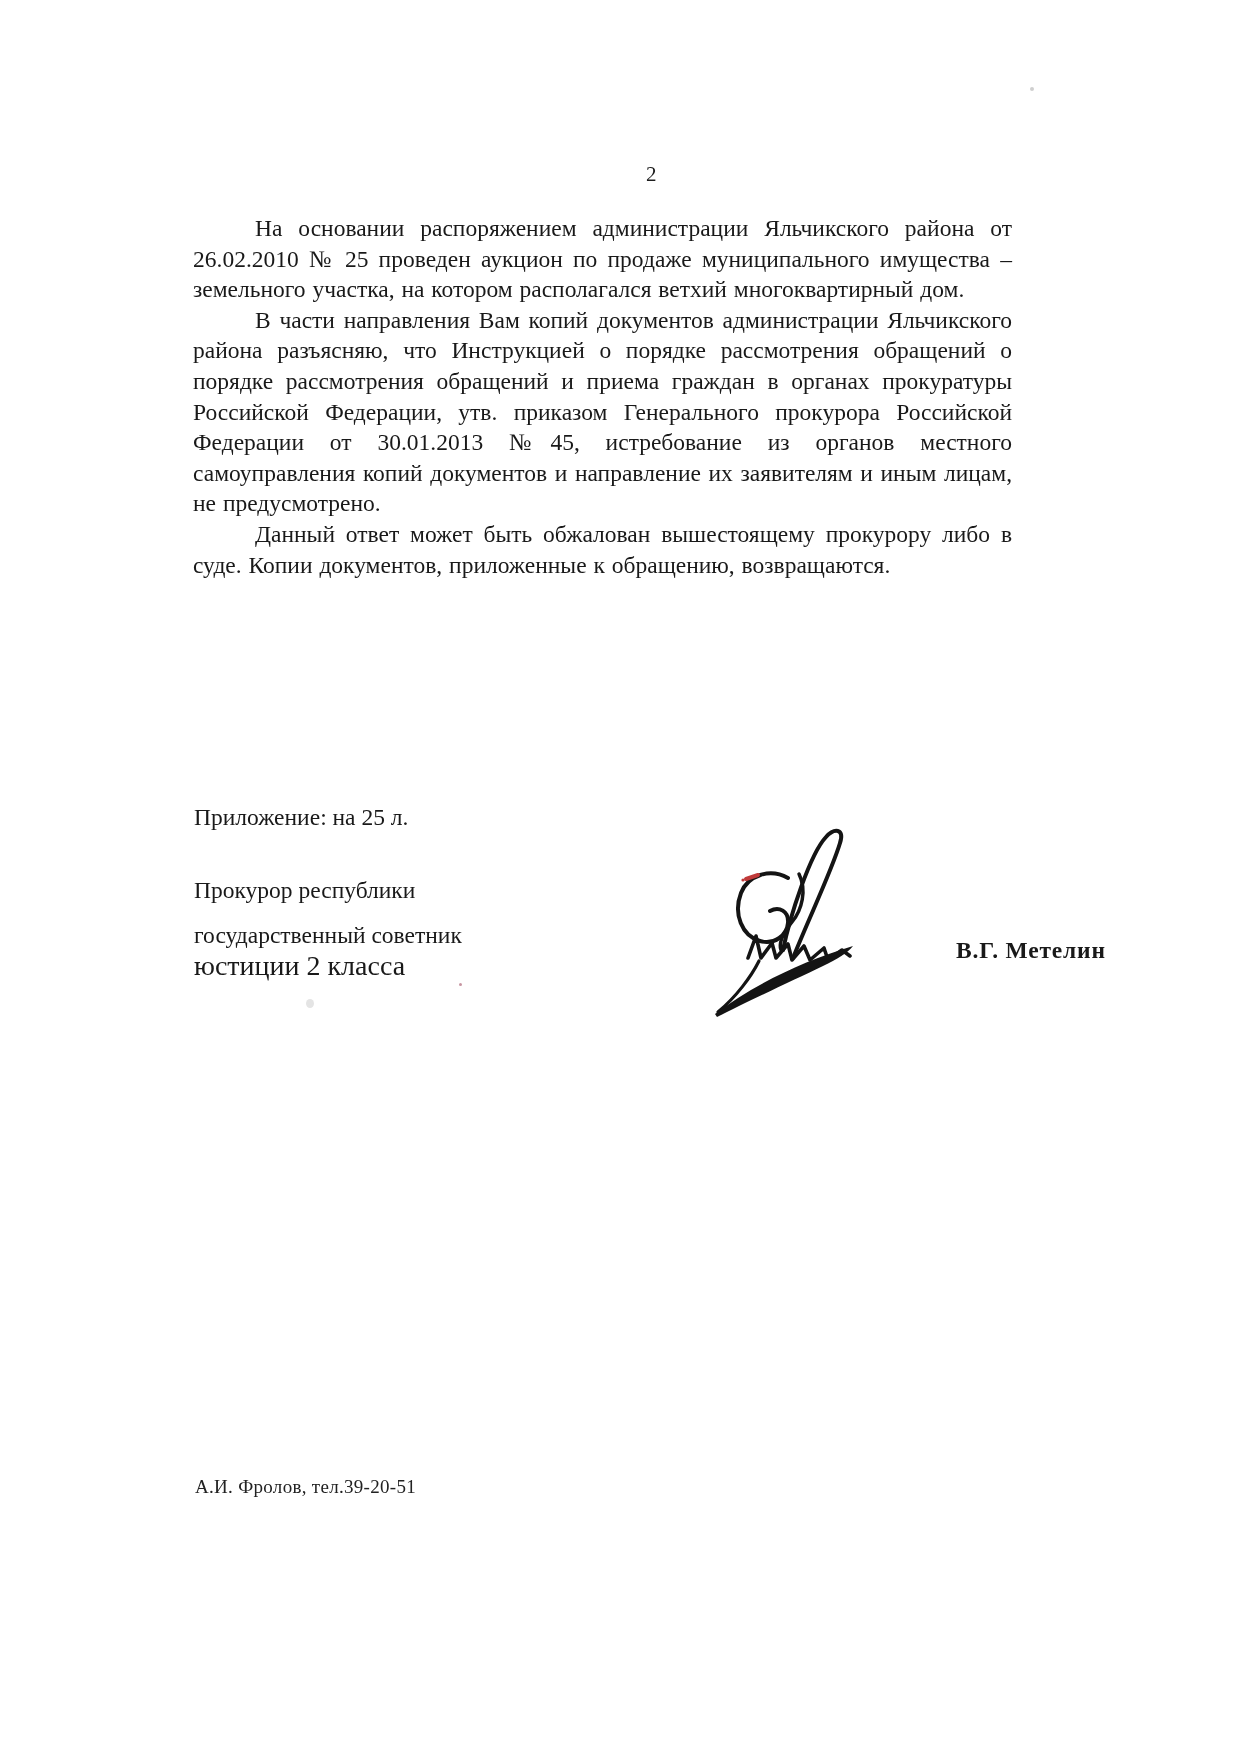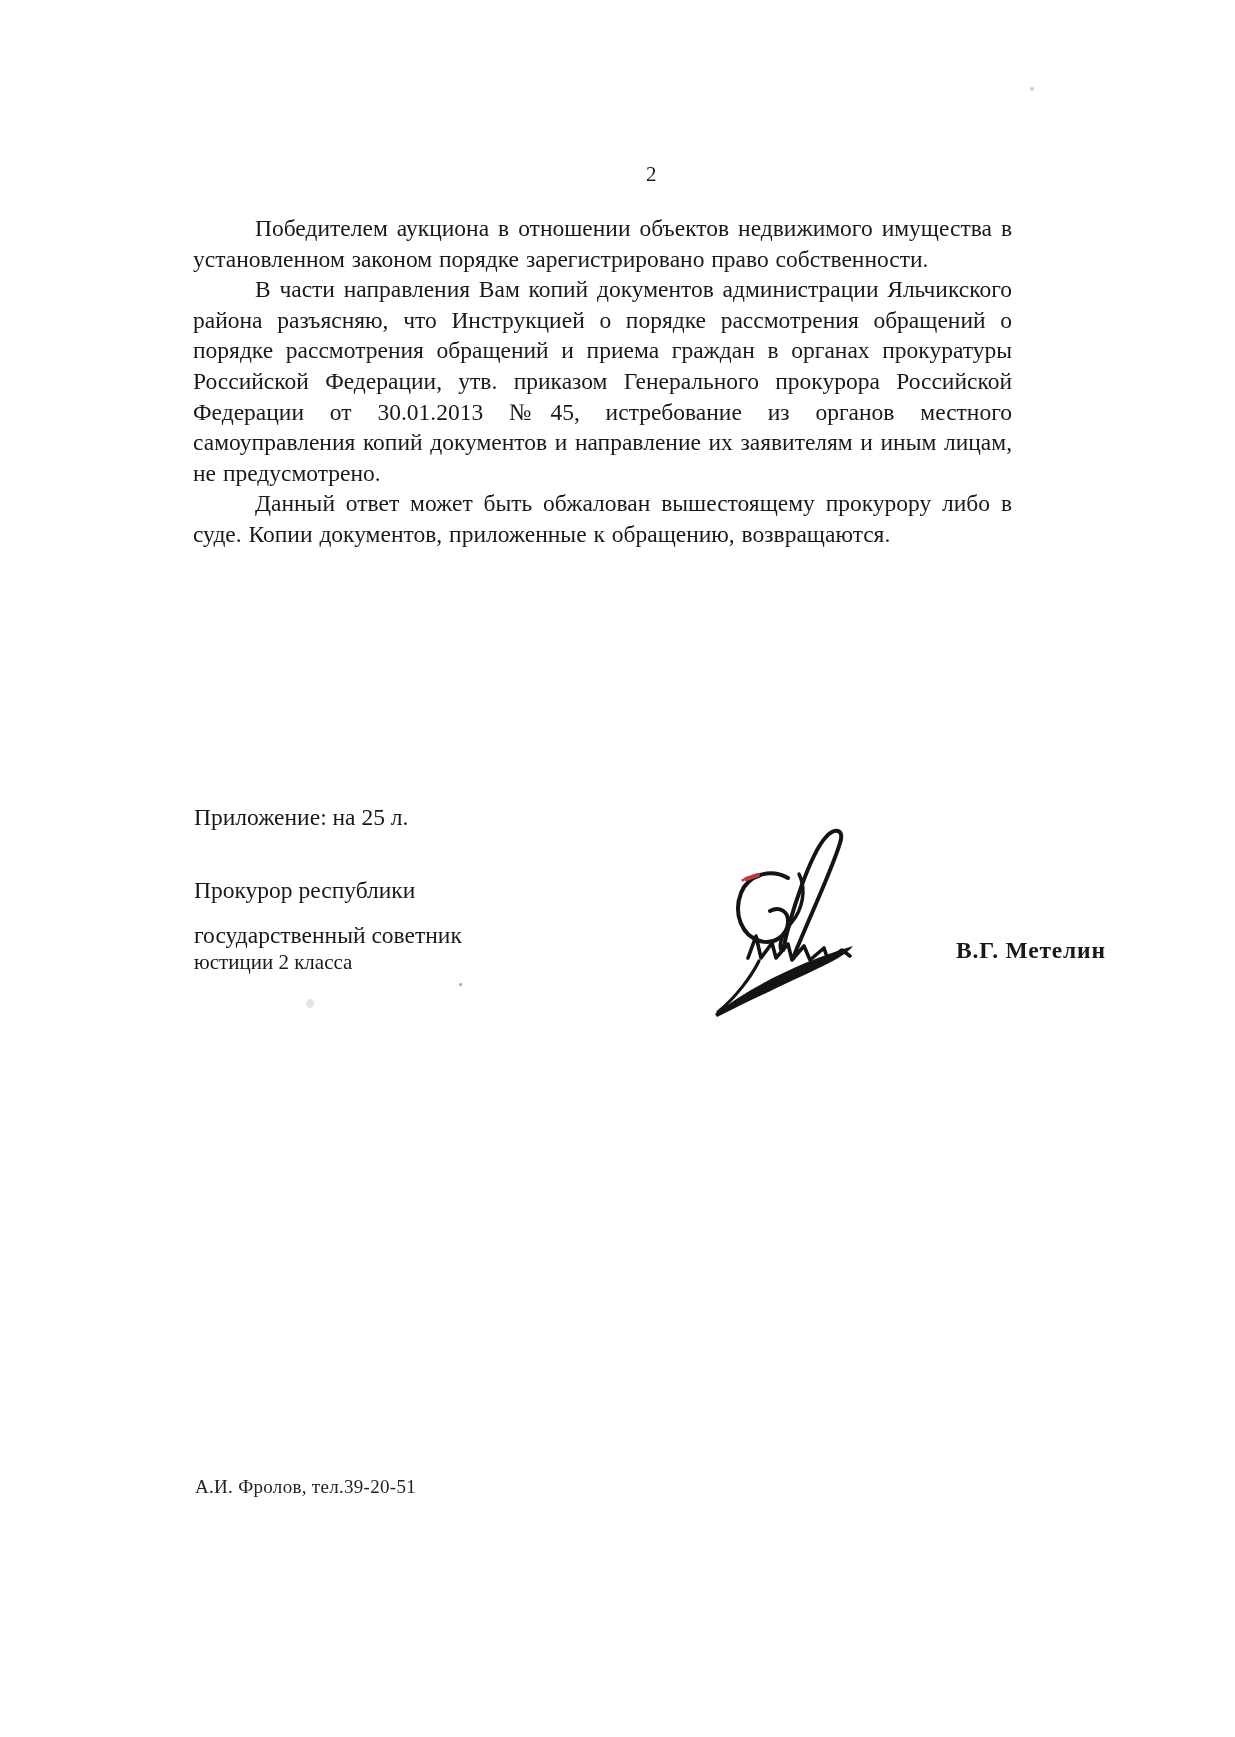--- a/index.html
+++ b/index.html
@@ -57,21 +57,21 @@
     position: absolute;
     left: 194px;
     top: 922px;
     font-size: 23.5px;
     color: #191919;
   }
   .signer-rank2 {
     position: absolute;
     left: 194px;
     top: 950px;
-    font-size: 21px;
+    font-size: 28px;
     color: #191919;
   }
   .signer-name {
     position: absolute;
     left: 956px;
     top: 937px;
     font-size: 23.5px;
     letter-spacing: 0.8px;
     color: #191919;
     font-weight: bold;
@@ -123,21 +123,21 @@
   }
 </style>
 </head>
 <body>
 
 <div class="page">
 
   <div class="page-number">2</div>
 
   <div class="text-block">
-    <p>Победителем аукциона в отношении объектов недвижимого имущества в установленном законом порядке зарегистрировано право собственности.</p>
+    <p>На основании распоряжением администрации Яльчикского района от 26.02.2010 № 25 проведен аукцион по продаже муниципального имущества – земельного участка, на котором располагался ветхий многоквартирный дом.</p>
     <p>В части направления Вам копий документов администрации Яльчикского района разъясняю, что Инструкцией о порядке рассмотрения обращений о порядке рассмотрения обращений и приема граждан в органах прокуратуры Российской Федерации, утв. приказом Генерального прокурора Российской Федерации от 30.01.2013 №45, истребование из органов местного самоуправления копий документов и направление их заявителям и иным лицам, не предусмотрено.</p>
     <p>Данный ответ может быть обжалован вышестоящему прокурору либо в суде. Копии документов, приложенные к обращению, возвращаются.</p>
   </div>
 
   <div class="attachment-note">Приложение: на 25 л.</div>
 
   <div class="signer-title">Прокурор республики</div>
   <div class="signer-rank1">государственный советник</div>
   <div class="signer-rank2">юстиции 2 класса</div>
 

